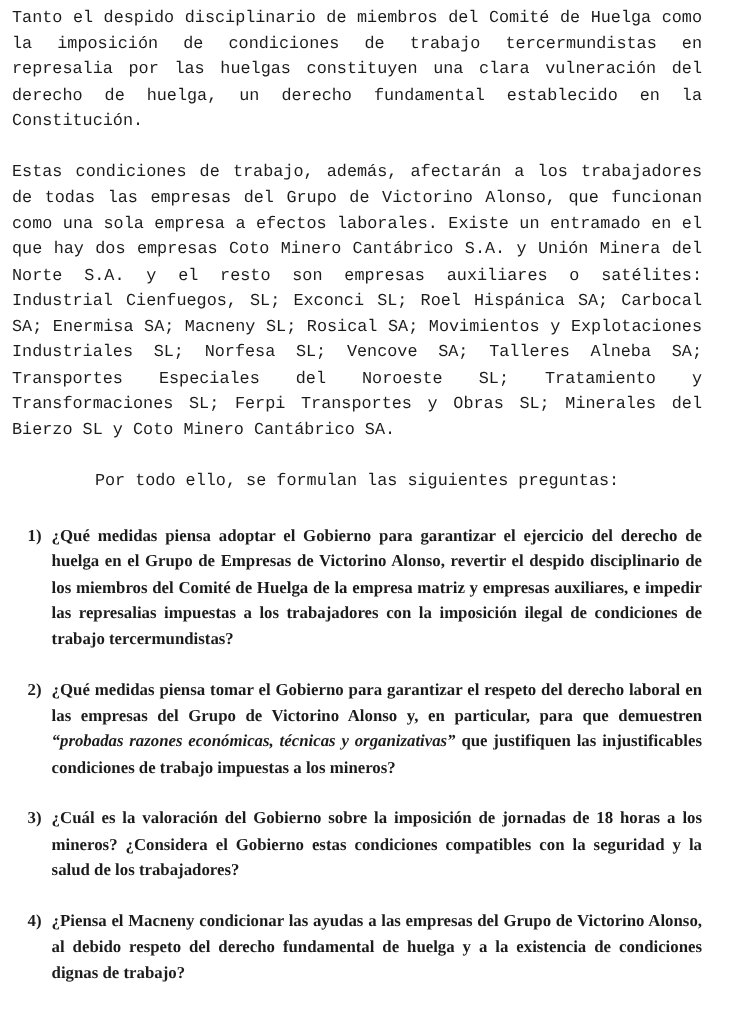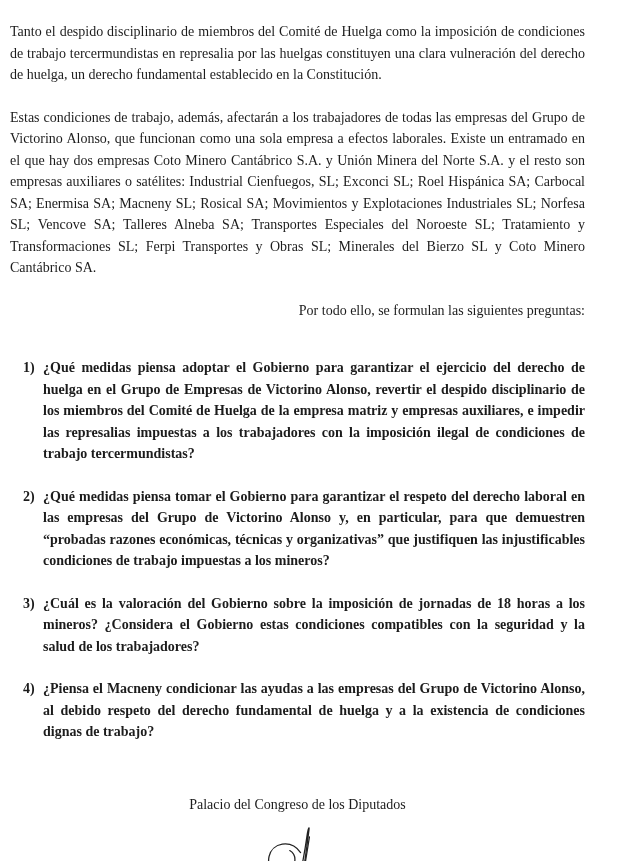--- a/index.html
+++ b/index.html
@@ -13,44 +13,47 @@
     overflow: hidden;
     font-family: "Liberation Serif", serif;
     font-size: 14px;
     line-height: 21.5px;
     color: #1c1c1c;
   }
   .doc {
     padding: 5px 34px 0 10px;
   }
   .para {
-    margin: 16px 0 21px 0;
+    margin: 0 0 21px 0;
     text-align: justify;
+    font-family: Liberation Mono, monospace;
   }
   .intro {
-    text-align: right;
-    margin: 0 0 36px 0;
+    text-align: center;
+    margin: 0 0 24px 0;
+    font-family: Liberation Mono, monospace;
   }
   .questions {
     margin: 0;
     padding: 0;
   }
   .question {
     display: flex;
     margin: 0 0 21px 13px;
     font-weight: bold;
   }
   .qnum {
     flex: 0 0 20px;
   }
   .qtext {
     flex: 1;
     text-align: justify;
   }
   .quote {
+    font-style: italic;
   }
   .closing {
     margin-top: 48px;
     text-align: center;
   }
   .closing-line {
     line-height: 28px;
   }
   .signature-wrap {
     width: 200px;

